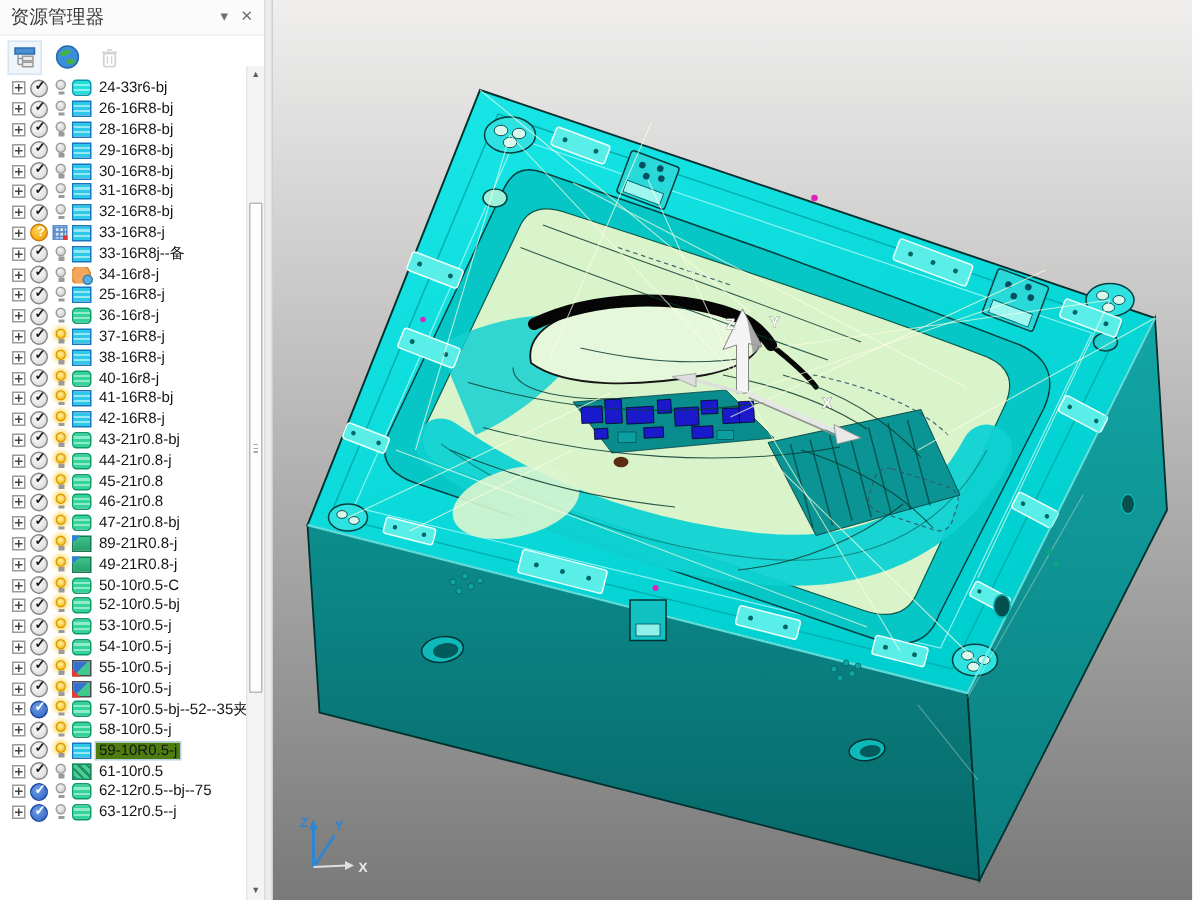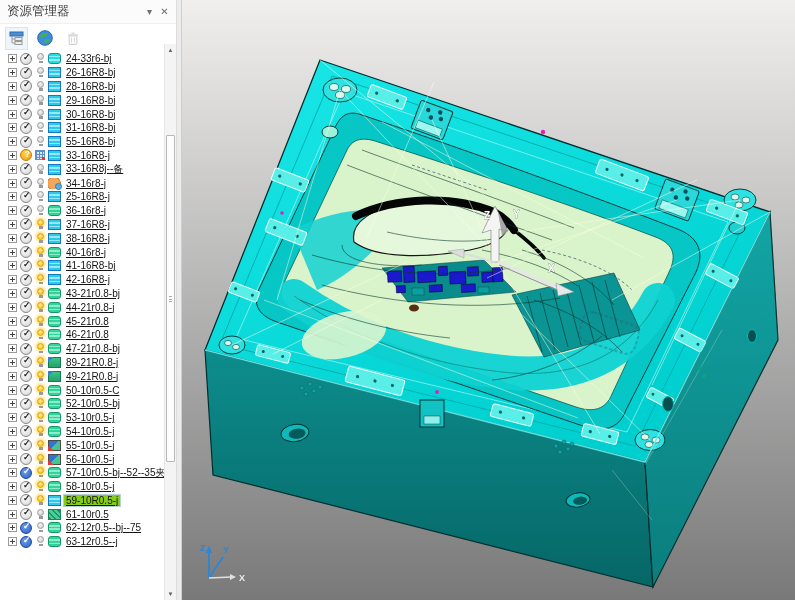--- a/index.html
+++ b/index.html
@@ -39,22 +39,22 @@
   .ico-cyl-cyan{background:repeating-linear-gradient(180deg,#24dede 0 2px,#8df2f2 2px 3.5px);border:1px solid #0a93ad;border-radius:3px;}
   .ico-rect-blue{background:repeating-linear-gradient(180deg,#2ec9e8 0 2px,#97e8f7 2px 3.5px);border:1px solid #1576c2;}
   .ico-cyl-green{background:repeating-linear-gradient(180deg,#35d39a 0 2px,#8feccb 2px 3.5px);border:1px solid #0f9a6a;border-radius:3px;}
   .ico-hand{background:radial-gradient(circle at 45% 50%,#f2a85c 0 58%,#d9822b 76%,transparent 78%);}
   .ico-hand::after{content:"";position:absolute;right:-1px;bottom:-1px;width:5px;height:5px;border-radius:50%;background:#57aee8;border:1px solid #2f7fb8;}
   .ico-doc-green{background:linear-gradient(#3cc489,#27a06c);border:1px solid #137a52;}
   .ico-doc-green::before{content:"";position:absolute;left:-1px;top:-1px;border-top:5px solid #2f7fd4;border-right:6px solid transparent;}
   .ico-multi{background:linear-gradient(135deg,#3572cf 0 48%,#3fc98f 48%);border:1px solid #4a4a4a;}
   .ico-multi::after{content:"";position:absolute;left:-1px;bottom:-1px;border-bottom:5px solid #e23b2e;border-right:6px solid transparent;}
   .ico-zigzag{background-color:#46cf96;border:1px solid #15875d;background-image:repeating-linear-gradient(45deg,rgba(10,90,60,.55) 0 1.5px,transparent 1.5px 4px);}
-  .lbl{font-size:10px;color:#141414;padding:0 2px;text-decoration:underline;}
-  .tree-row.selected .lbl{background:#84cc16;outline:1px solid #b7cfe2;}
+  .lbl{font-size:10px;color:#141414;padding:0 2px;}
+  .tree-row.selected .lbl{background:#4d7c0f;outline:1px solid #b7cfe2;}
 
   
   .vscroll{position:absolute;top:44px;right:0;width:11px;bottom:0;background:#f4f4f4;border-left:1px solid #e6e6e6;}
   .sb-arrow{position:absolute;left:0;width:11px;height:12px;text-align:center;font-size:6px;line-height:12px;color:#5f5f5f;}
   .sb-up{top:0;}
   .sb-down{bottom:0;}
   .sb-thumb{position:absolute;top:91px;height:325px;left:1px;right:1px;background:#fdfdfd;border:1px solid #b9b9b9;border-radius:1px;}
   .sb-thumb::after{content:"";position:absolute;left:2px;right:2px;top:50%;height:6px;margin-top:-3px;background:repeating-linear-gradient(180deg,#a8a8a8 0 1px,transparent 1px 2.5px);}
 
   
@@ -150,21 +150,21 @@
     <span class="bulb bulb-off"></span>
     <span class="tico ico-rect-blue"></span>
     <span class="lbl">31-16R8-bj</span>
   </div>
 
   <div class="tree-row">
     <span class="expand"></span>
     <span class="chk chk-gray"></span>
     <span class="bulb bulb-off"></span>
     <span class="tico ico-rect-blue"></span>
-    <span class="lbl">55-16R8-bj</span>
+    <span class="lbl">32-16R8-bj</span>
   </div>
 
   <div class="tree-row">
     <span class="expand"></span>
     <span class="chk chk-question"></span>
     <span class="bulb bulb-grid"></span>
     <span class="tico ico-rect-blue"></span>
     <span class="lbl">33-16R8-j</span>
   </div>
 

